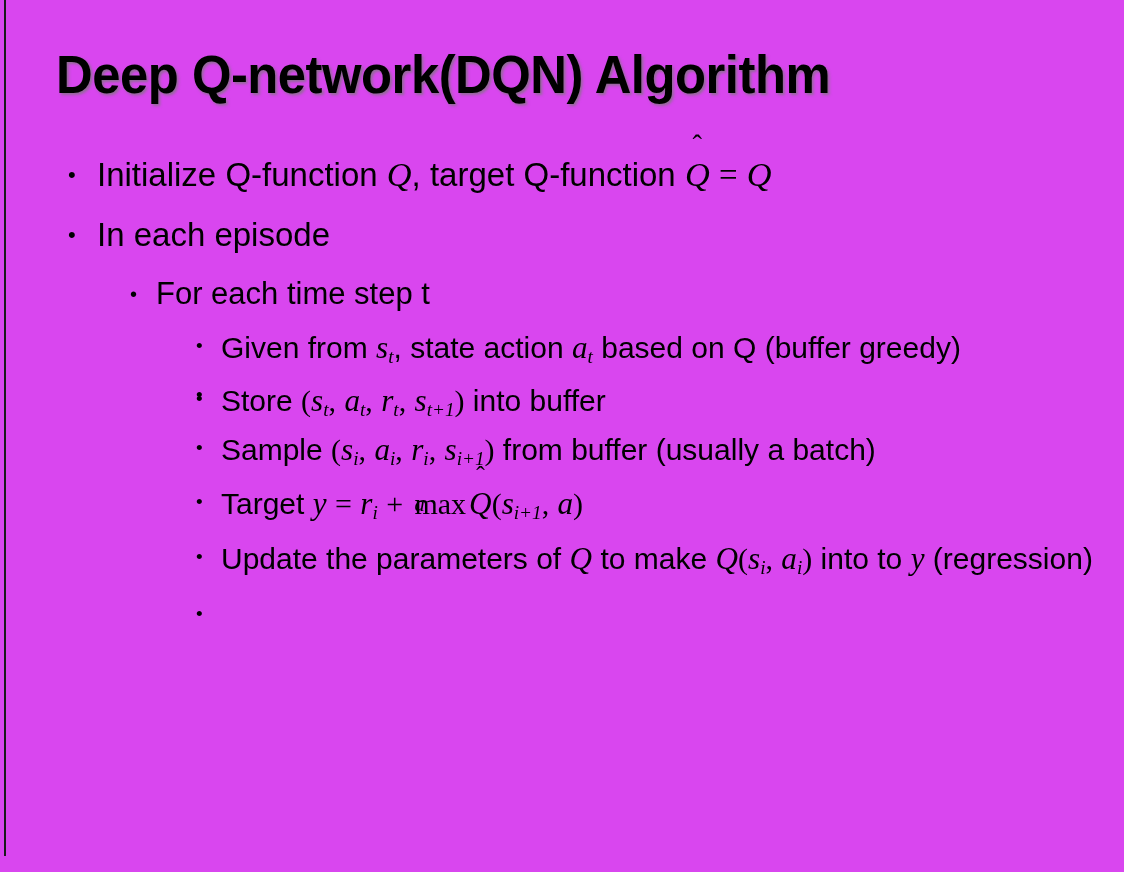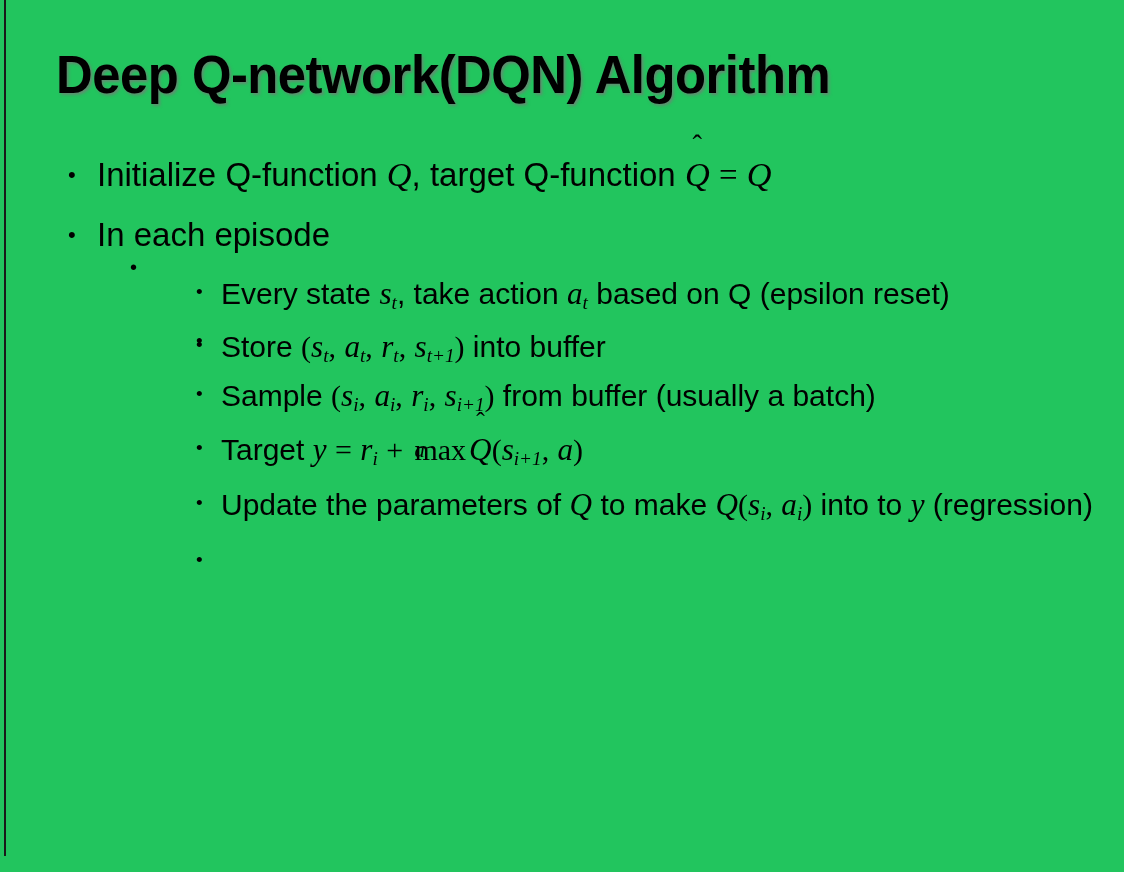--- a/index.html
+++ b/index.html
@@ -7,21 +7,21 @@
     padding: 0;
     background: #ffffff;
   }
   body {
     font-family: "Liberation Sans", sans-serif;
   }
   #slide {
     position: relative;
     width: 1124px;
     height: 872px;
-    background: #22c55e;
+    background: #d946ef;
     overflow: hidden;
   }
   
   #left-rule {
     position: absolute;
     left: 4px;
     top: 0px;
     width: 2px;
     height: 856px;
     background: #1a1a1a;
@@ -185,25 +185,26 @@
       <span class="txt"><span>Initialize Q-function </span><span class="mi">Q</span><span>, target Q-function </span><span class="hatwrap"><span class="hat">̂</span><span class="mi">Q</span></span><span class="eqspace"></span><span class="mn">=</span><span class="eqspace"></span><span class="mi">Q</span></span>
     </div>
 
     <div class="bullet-line lvl1">
       <span class="dot">•</span>
       <span class="txt">In each episode</span>
     </div>
 
     <div class="bullet-line lvl2">
       <span class="dot">•</span>
-    </div>
-
-    <div class="bullet-line lvl3">
-      <span class="dot">•</span>
-      <span class="txt"><span>Every state </span><span class="mi">s</span><sub class="msub">t</sub><span>, take action </span><span class="mi">a</span><sub class="msub">t</sub><span> based on Q (epsilon reset)</span></span>
+      <span class="txt">For each time step t</span>
+    </div>
+
+    <div class="bullet-line lvl3">
+      <span class="dot">•</span>
+      <span class="txt"><span>Given from </span><span class="mi">s</span><sub class="msub">t</sub><span>, state action </span><span class="mi">a</span><sub class="msub">t</sub><span> based on Q (buffer greedy)</span></span>
     </div>
 
     <div class="bullet-line lvl3">
       <span class="dot">•</span>
     </div>
 
     <div class="bullet-line lvl3">
       <span class="dot">•</span>
       <span class="txt"><span>Store </span><span class="mn">(</span><span class="mi">s</span><sub class="msub">t</sub><span class="mpunct">,</span>&nbsp;<span class="mi">a</span><sub class="msub">t</sub><span class="mpunct">,</span>&nbsp;<span class="mi">r</span><sub class="msub">t</sub><span class="mpunct">,</span>&nbsp;<span class="mi">s</span><sub class="msub">t+1</sub><span class="mn">)</span><span> into buffer</span></span>
     </div>

